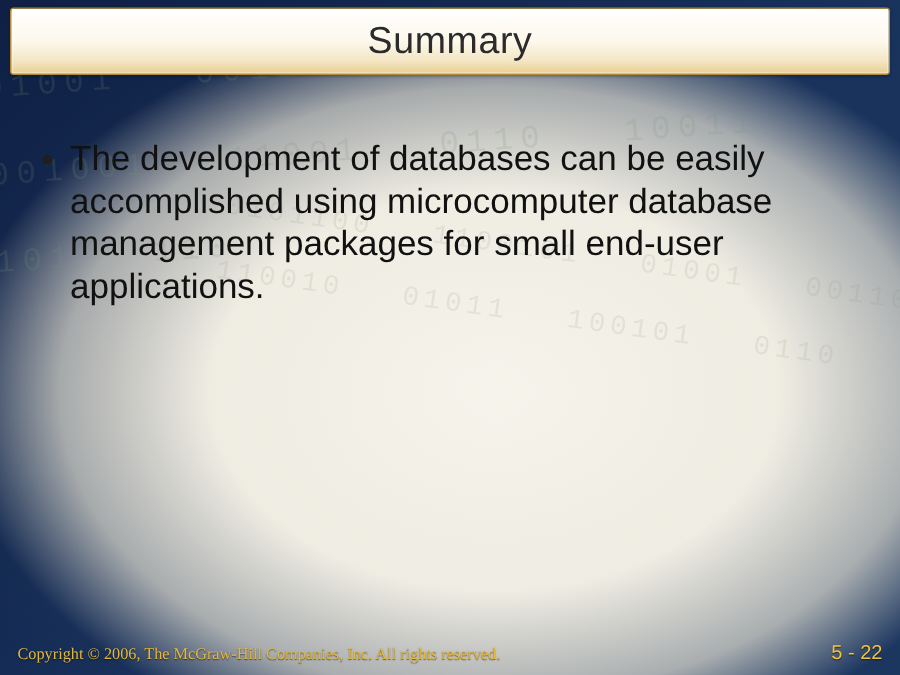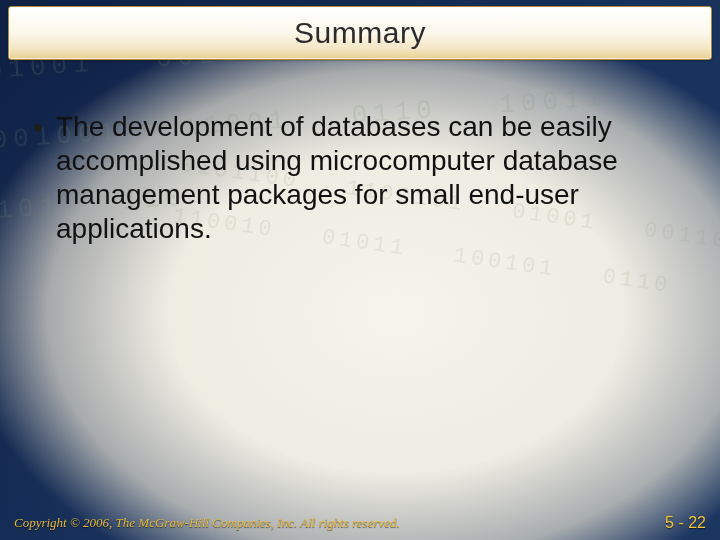--- a/index.html
+++ b/index.html
@@ -131,21 +131,20 @@
     height: 22px;
     display: flex;
     align-items: center;
     justify-content: space-between;
     padding: 0 14px;
     z-index: 3;
   }
 
   .copyright {
     font-family: Georgia, "Times New Roman", serif;
-    font-style: italic;
     font-size: 13px;
     color: #e6b83a;
     text-shadow: 0 1px 1px rgba(0,0,0,0.6);
   }
 
   .page-num {
     font-family: Arial, sans-serif;
     font-size: 16px;
     color: #f2c23b;
     font-weight: 400;

